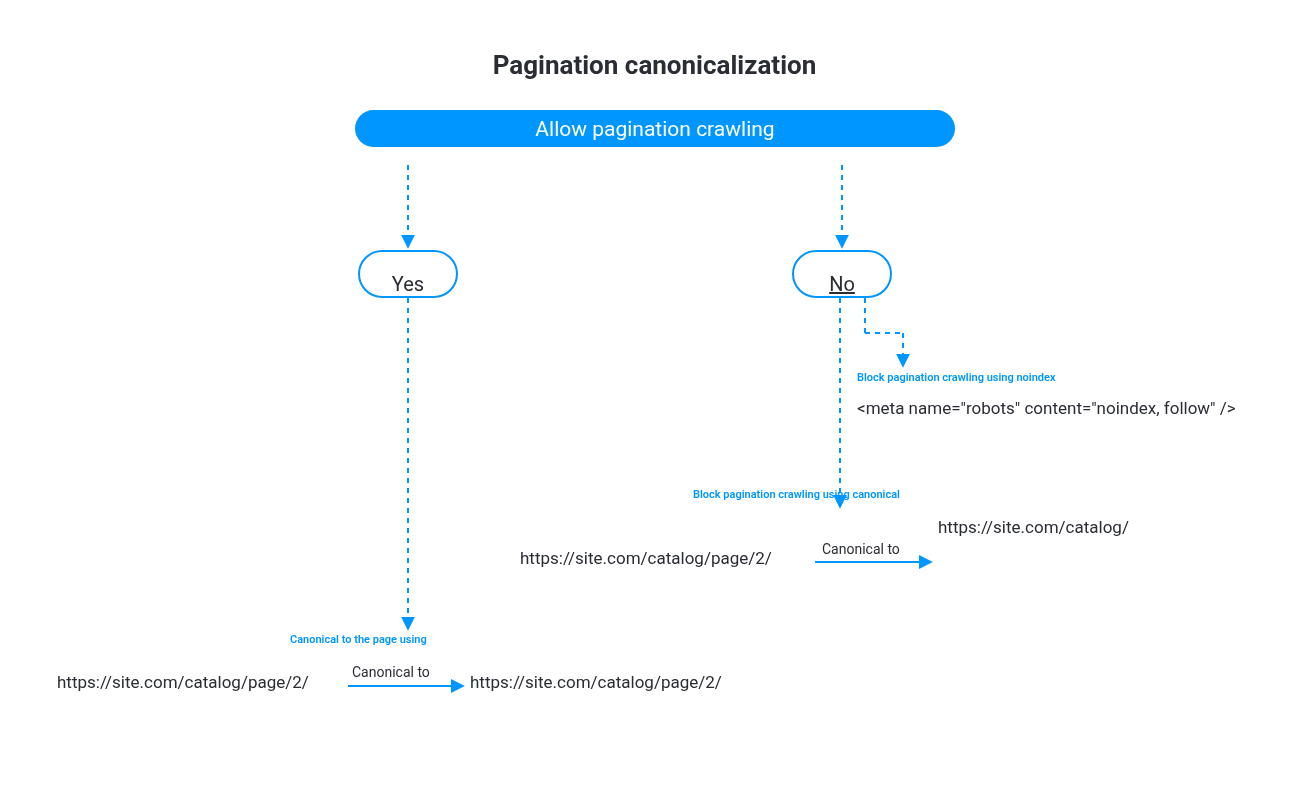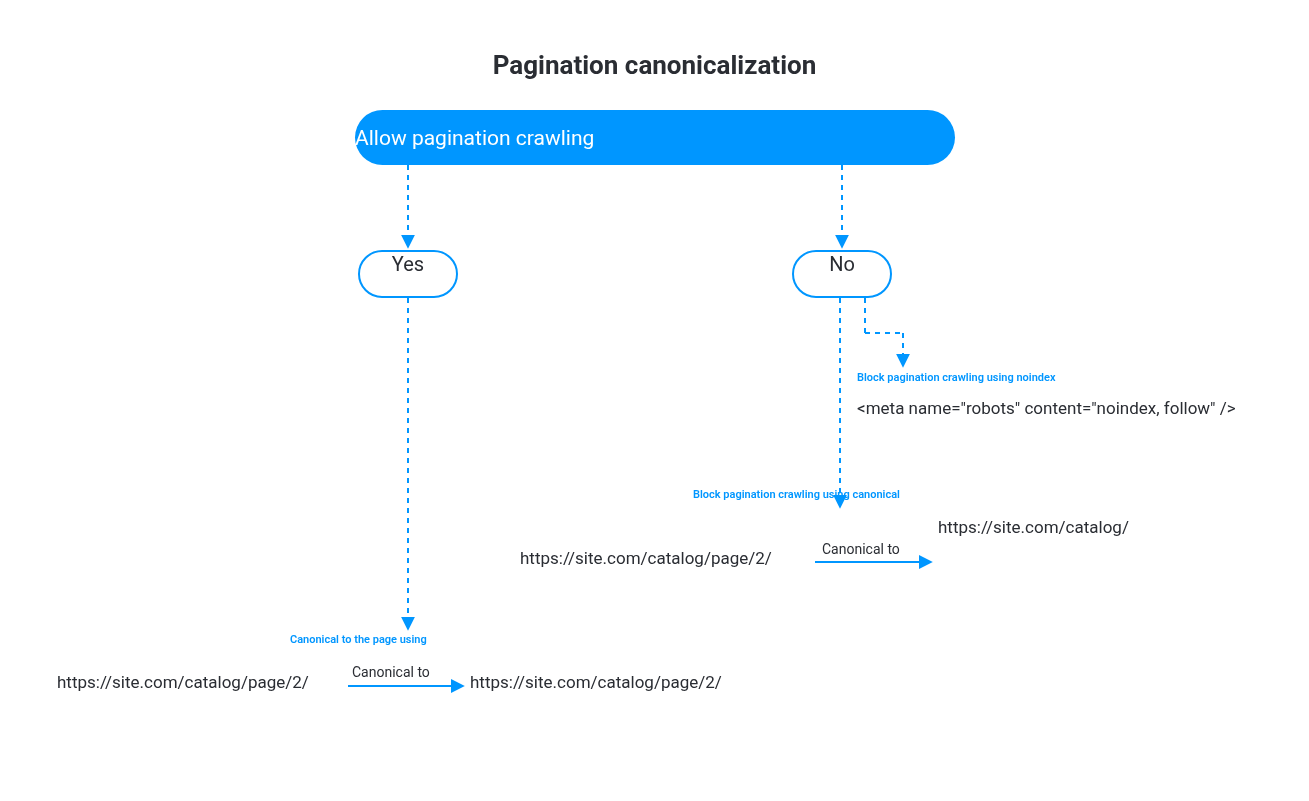--- a/index.html
+++ b/index.html
@@ -19,45 +19,45 @@
     text-align: center;
     font-size: 26px;
     font-weight: 700;
     color: #2a2d33;
   }
   .root-node {
     position: absolute;
     top: 110px;
     left: 355px;
     width: 600px;
-    height: 55px;
+    height: 37px;
     background: #0096ff;
     color: #ffffff;
     border-radius: 40px;
     display: flex;
     align-items: center;
-    justify-content: flex-start;
+    justify-content: center;
     font-size: 21px;
     font-weight: 400;
   }
   .choice-node {
     position: absolute;
     height: 48px;
     width: 100px;
     border: 2px solid #0096ff;
     border-radius: 30px;
     background: #ffffff;
     color: #2a2d33;
     display: flex;
-    align-items: flex-start;
+    align-items: flex-end;
     justify-content: center;
     font-size: 20px;
   }
   .yes-node { top: 250px; left: 358px; }
-  .no-node { top: 250px; left: 792px; width: 100px; }
+  .no-node { top: 250px; left: 792px; width: 100px; text-decoration: underline; }
   .blue-label {
     position: absolute;
     color: #0096ff;
     font-weight: 600;
     font-size: 11px;
   }
   .code-text {
     position: absolute;
     color: #2a2d33;
     font-size: 17px;

